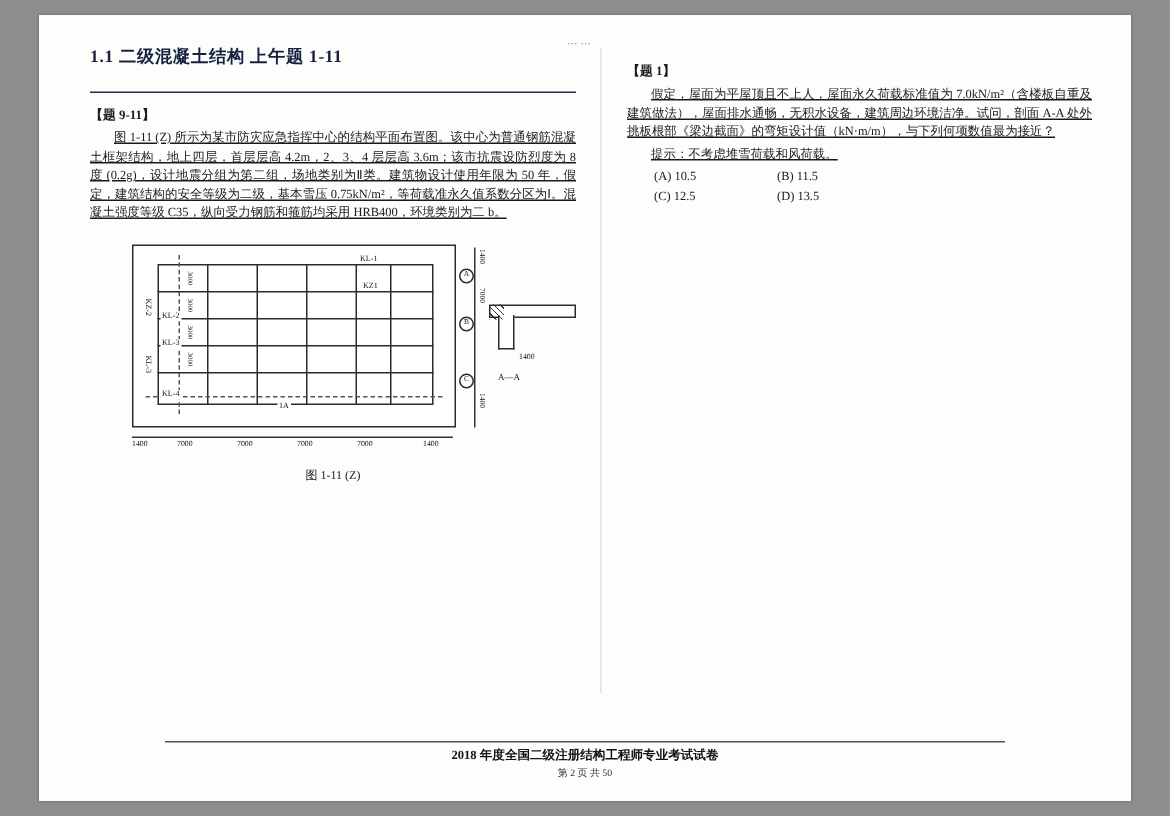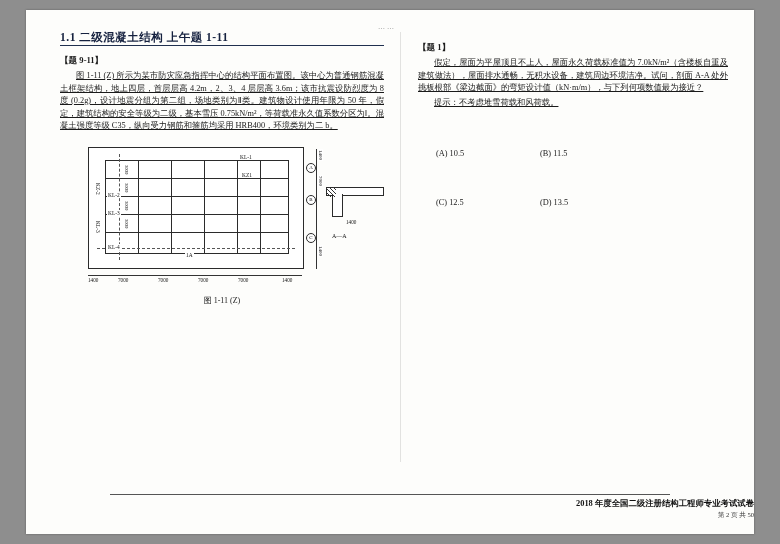--- a/index.html
+++ b/index.html
@@ -47,21 +47,21 @@
     top: 22px;
     width: 1px;
     height: 430px;
     background: #e2e2e0;
   }
   .chapter-title {
     font-size: 11.5px;
     font-weight: bold;
     color: #15213f;
     letter-spacing: 0.5px;
-    margin-bottom: 0;
+    margin-bottom: 16px;
   }
   .rule {
     height: 1px;
     background: #20304f;
     margin-bottom: 9px;
   }
   .q-head {
     font-size: 8.6px;
     color: #1c1c1c;
     font-weight: bold;
@@ -87,22 +87,21 @@
   }
   
   .opt-row {
     display: flex;
     font-size: 8.3px;
     color: #1a1a1a;
     line-height: 13px;
     padding-left: 18px;
   }
   .opt-cell {
-    width: 104px;
-    margin-top: 36px;
+    width: 82px;
   }
   
   .figbox {
     position: relative;
     margin-top: 8px;
     width: 324px;
     height: 150px;
   }
   .plan-frame {
     position: absolute;
@@ -219,21 +218,21 @@
     width: 10px;
     height: 10px;
     background:
       repeating-linear-gradient(45deg, #333 0 0.6px, transparent 0.6px 3px);
   }
   .footer {
     position: absolute;
     left: 0;
     bottom: 14px;
     width: 100%;
-    text-align: right;
+    text-align: center;
     margin-top: 12px;
   }
   .footer-rule {
     width: 560px;
     height: 1px;
     background: #555;
     margin: 0 auto 3px auto;
   }
   .footer-title {
     font-size: 8.4px;

